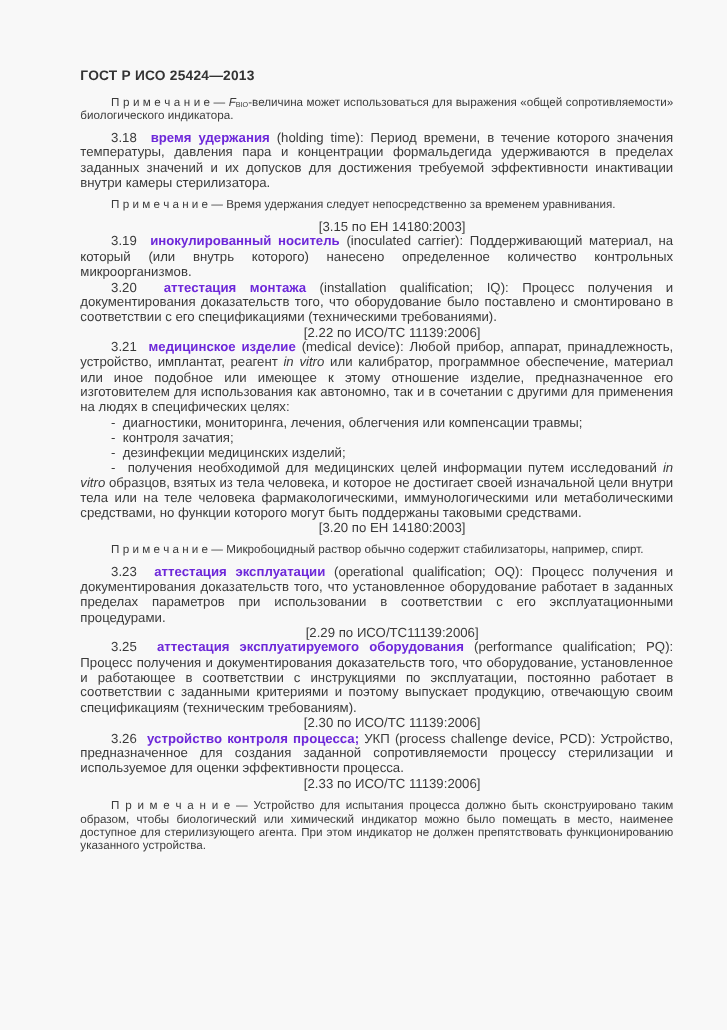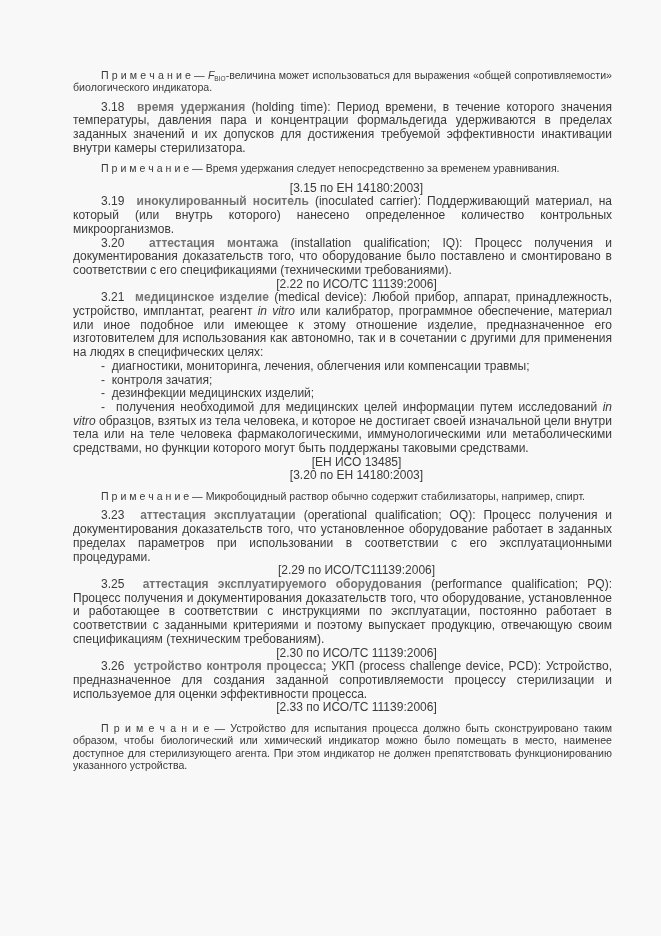--- a/index.html
+++ b/index.html
@@ -25,54 +25,54 @@
     margin: 0 0 11px 0;
     color: #333;
   }
   .blk {
     margin: 0;
     font-size: 12px;
     line-height: 13.7px;
     text-align: justify;
     text-indent: 28px;
   }
-  .blk b { color: #737373; }
+  .blk b { color: #6d28d9; }
   .note {
     font-size: 10.6px;
     line-height: 12.3px;
     margin: 7px 0;
   }
   .ref {
     text-align: center;
   }
   sub {
     font-size: 0.62em;
     line-height: 0;
     vertical-align: -0.25em;
   }
 </style>
 </head>
 <body>
 
 <div class="page">
+  <p class="header">ГОСТ Р ИСО 25424—2013</p>
 
   <div>
       <p class="blk note">П р и м е ч а н и е — <i>F</i><sub>BIO</sub>-величина может использоваться для выражения «общей сопротивляемости» биологического индикатора.</p>
       <p class="blk para">3.18&nbsp; <b>время удержания</b> (holding time): Период времени, в течение которого значения температуры, давления пара и концентрации формальдегида удерживаются в пределах заданных значений и их допусков для достижения требуемой эффективности инактивации внутри камеры стерилизатора.</p>
       <p class="blk note">П р и м е ч а н и е — Время удержания следует непосредственно за временем уравнивания.</p>
       <p class="blk ref">[3.15 по ЕН 14180:2003]</p>
       <p class="blk para">3.19&nbsp; <b>инокулированный носитель</b> (inoculated carrier): Поддерживающий материал, на который (или внутрь которого) нанесено определенное количество контрольных микроорганизмов.</p>
       <p class="blk para">3.20&nbsp; <b>аттестация монтажа</b> (installation qualification; IQ): Процесс получения и документирования доказательств того, что оборудование было поставлено и смонтировано в соответствии с его спецификациями (техническими требованиями).</p>
       <p class="blk ref">[2.22 по ИСО/ТС 11139:2006]</p>
       <p class="blk para">3.21&nbsp; <b>медицинское изделие</b> (medical device): Любой прибор, аппарат, принадлежность, устройство, имплантат, реагент <i>in vitro</i> или калибратор, программное обеспечение, материал или иное подобное или имеющее к этому отношение изделие, предназначенное его изготовителем для использования как автономно, так и в сочетании с другими для применения на людях в специфических целях:</p>
       <p class="blk list">-&nbsp; диагностики, мониторинга, лечения, облегчения или компенсации травмы;</p>
       <p class="blk list">-&nbsp; контроля зачатия;</p>
       <p class="blk list">-&nbsp; дезинфекции медицинских изделий;</p>
       <p class="blk list">-&nbsp; получения необходимой для медицинских целей информации путем исследований <i>in vitro</i> образцов, взятых из тела человека, и которое не достигает своей изначальной цели внутри тела или на теле человека фармакологическими, иммунологическими или метаболическими средствами, но функции которого могут быть поддержаны таковыми средствами.</p>
-      <p class="blk ref">[ЕН ИСО 13485]</p>
       <p class="blk ref">[3.20 по ЕН 14180:2003]</p>
       <p class="blk note">П р и м е ч а н и е — Микробоцидный раствор обычно содержит стабилизаторы, например, спирт.</p>
       <p class="blk para">3.23&nbsp; <b>аттестация эксплуатации</b> (operational qualification; OQ): Процесс получения и документирования доказательств того, что установленное оборудование работает в заданных пределах параметров при использовании в соответствии с его эксплуатационными процедурами.</p>
       <p class="blk ref">[2.29 по ИСО/ТС11139:2006]</p>
       <p class="blk para">3.25&nbsp; <b>аттестация эксплуатируемого оборудования</b> (performance qualification; PQ): Процесс получения и документирования доказательств того, что оборудование, установленное и работающее в соответствии с инструкциями по эксплуатации, постоянно работает в соответствии с заданными критериями и поэтому выпускает продукцию, отвечающую своим спецификациям (техническим требованиям).</p>
       <p class="blk ref">[2.30 по ИСО/ТС 11139:2006]</p>
       <p class="blk para">3.26&nbsp; <b>устройство контроля процесса;</b> УКП (process challenge device, PCD): Устройство, предназначенное для создания заданной сопротивляемости процессу стерилизации и используемое для оценки эффективности процесса.</p>
       <p class="blk ref">[2.33 по ИСО/ТС 11139:2006]</p>
       <p class="blk note">П р и м е ч а н и е — Устройство для испытания процесса должно быть сконструировано таким образом, чтобы биологический или химический индикатор можно было помещать в место, наименее доступное для стерилизующего агента. При этом индикатор не должен препятствовать функционированию указанного устройства.</p>
     </div>

